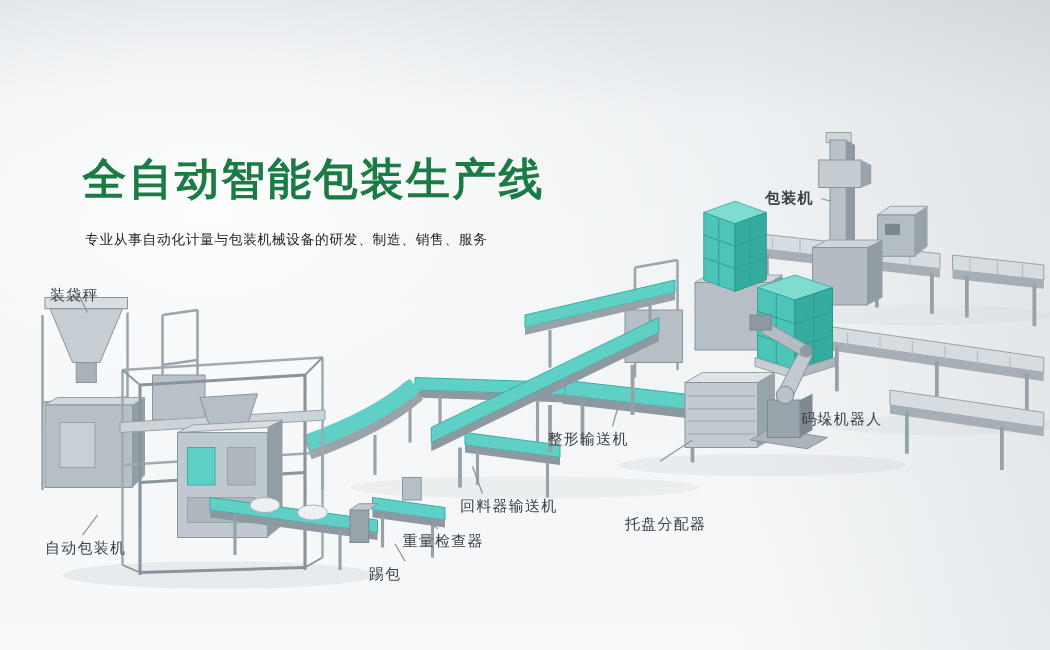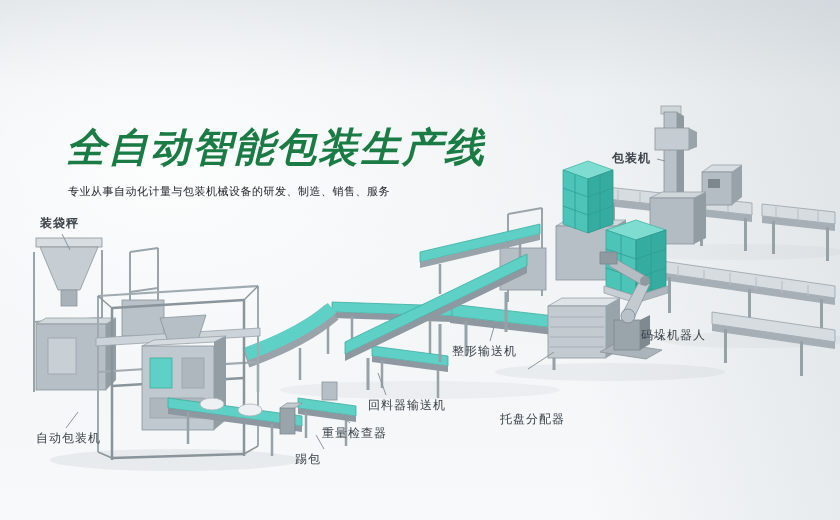--- a/index.html
+++ b/index.html
@@ -8,39 +8,39 @@
   .stage {
     position: relative; width: 840px; height: 520px; overflow: hidden;
     background:
       radial-gradient(700px 420px at 20% 32%, rgba(255,255,255,0.85), rgba(255,255,255,0) 60%),
       linear-gradient(to right, rgba(255,255,255,0) 70%, rgba(160,170,178,0.18)),
       linear-gradient(180deg, #dde2e6 0%, #eef1f3 18%, #f7f9fa 100%);
   }
   .scene { position: absolute; left: 0; top: 0; width: 840px; height: 520px; }
   .title {
     position: absolute; left: 66px; top: 120px;
-    font-size: 40px; font-weight: 800; color: #1b7b44;
-    letter-spacing: 2px; white-space: nowrap; font-style: italic;
+    font-size: 35px; font-weight: 800; color: #1b7b44;
+    letter-spacing: 2px; white-space: nowrap;
   }
   .subtitle {
     position: absolute; left: 68px; top: 184px;
     font-size: 11px; font-weight: 500; color: #20252a;
     letter-spacing: 0.5px; white-space: nowrap;
   }
   .lbl {
     position: absolute; font-size: 12px; color: #3a4149;
     letter-spacing: 1px; white-space: nowrap;
   }
-  .lbl-bagging     { left: 40px;  top: 215px; font-weight: bold; }
+  .lbl-bagging     { left: 40px;  top: 228px; }
   .lbl-packing     { left: 612px; top: 150px; font-weight: bold; }
   .lbl-autopacking { left: 36px;  top: 430px; }
   .lbl-kickbag     { left: 295px; top: 451px; }
   .lbl-weight      { left: 322px; top: 425px; font-family: Liberation Serif, serif; }
   .lbl-return      { left: 368px; top: 397px; }
-  .lbl-shaping     { left: 452px; top: 343px; font-family: Liberation Mono, monospace; }
+  .lbl-shaping     { left: 438px; top: 343px; font-family: Liberation Mono, monospace; }
   .lbl-pallet      { left: 500px; top: 371px; margin-top: 40px; }
   .lbl-robot       { left: 641px; top: 327px; text-align: center; }
 </style>
 </head>
 <body>
 
 <div class="stage">
 
   <svg class="scene" viewBox="0 0 840 520" xmlns="http://www.w3.org/2000/svg">
 

